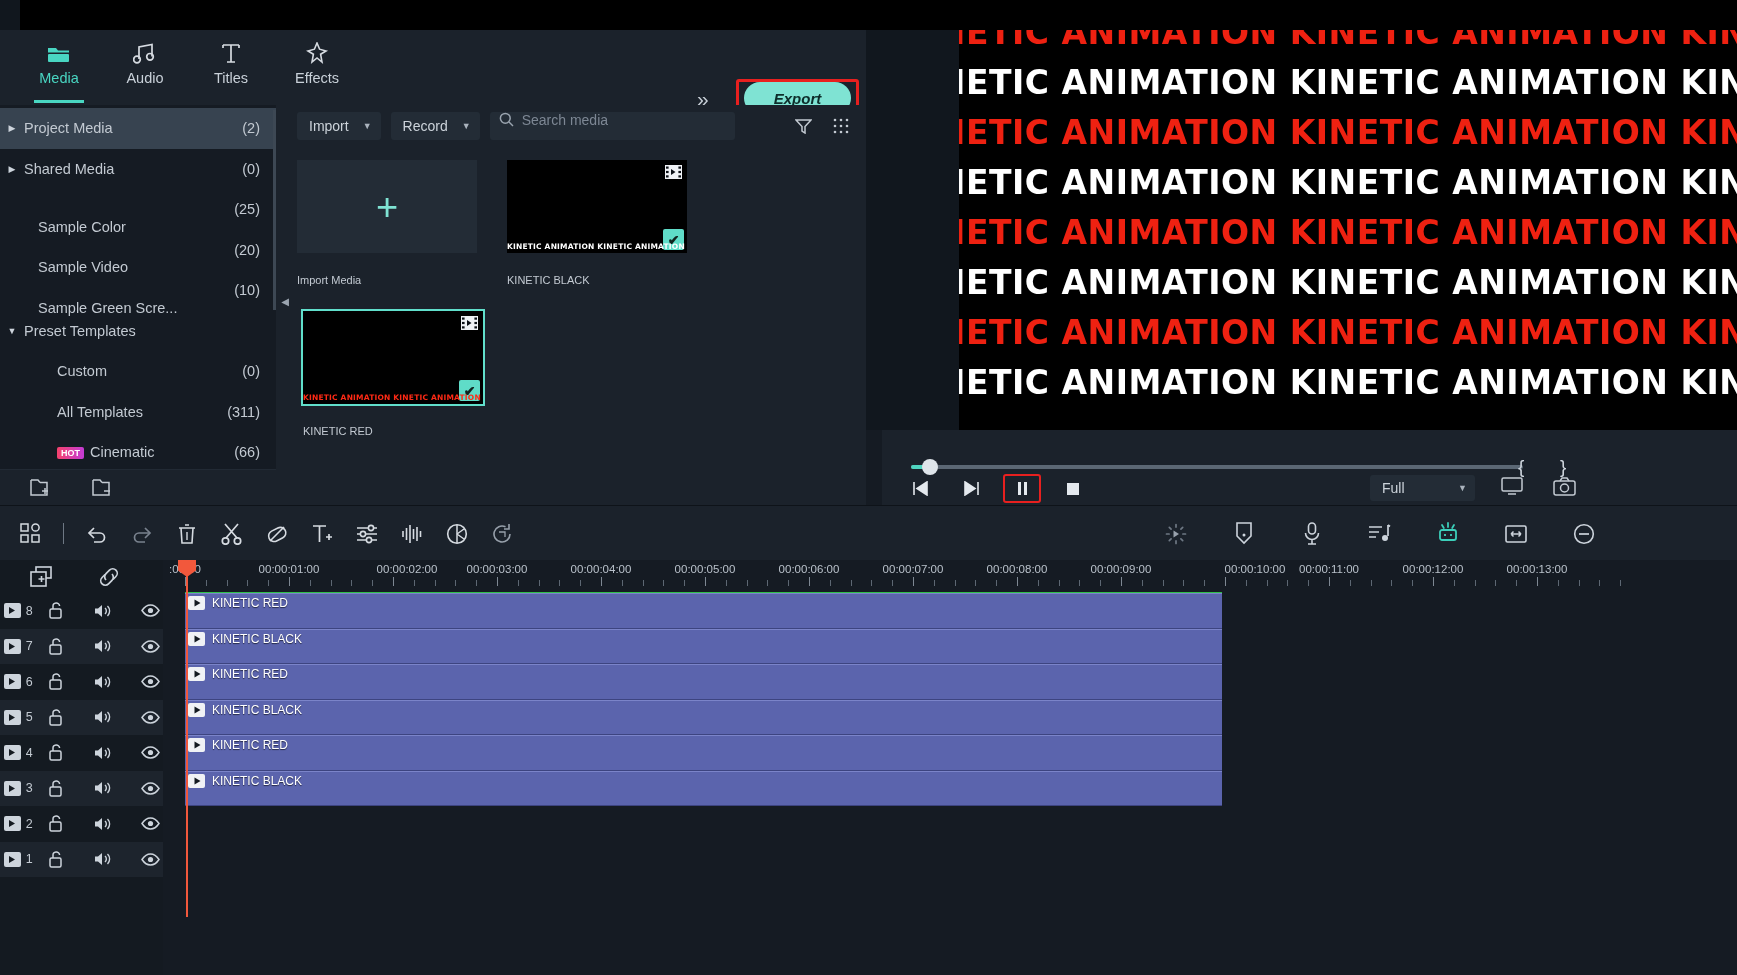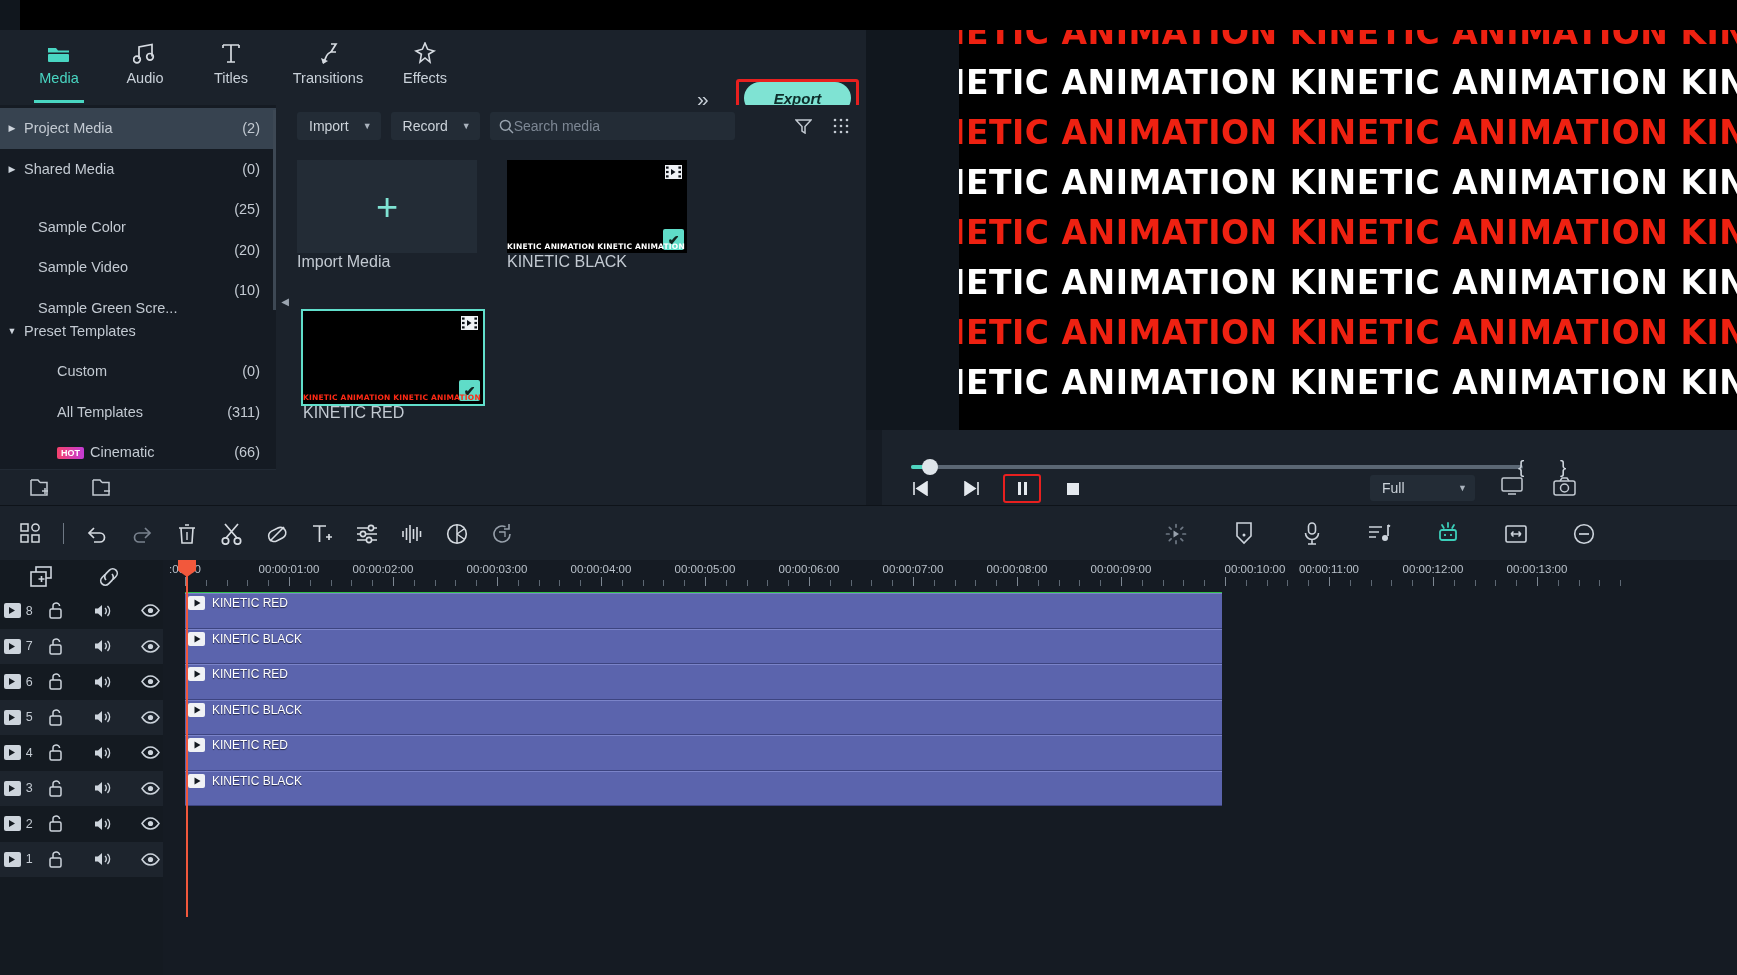--- a/index.html
+++ b/index.html
@@ -92,35 +92,35 @@
     background: #1b222b;
   }
   .mediabar { height: 42px; display:flex; align-items:center; padding-left: 21px; gap: 10px; }
   .dd {
     height: 28px; background: #232c36; border-radius: 3px; display:flex; align-items:center;
     padding: 0 9px 0 12px; font-size: 14px; color: #ccd3da; cursor: pointer; gap: 14px;
   }
   .dd .cv { font-size: 9px; color:#aab3bd; }
   .searchbox {
     width: 245px; height: 28px; background: #232c36; border-radius: 3px;
-    display:flex; align-items:center; padding-left: 9px; cursor: text;
+    display:flex; align-items:flex-start; padding-left: 9px; gap: 8px; cursor: text;
   }
   .searchbox .ph { font-size: 14px; color: #7d8794; }
   .mediabar .spacer { flex: 1; }
   .iconbtn { width:28px; height:28px; display:flex; align-items:center; justify-content:center; cursor:pointer; }
 
   .mediagrid { position:absolute; left:21px; top:55px; width:560px; }
   .mcell { position: absolute; }
   .mthumb {
     width: 180px; height: 93px; background: #000; position: relative; overflow: hidden;
   }
   .mthumb.dashed { background:#232c36; display:flex; align-items:center; justify-content:center; }
   .mthumb.sel { outline: 2px solid #61dfcb; outline-offset: 0; }
   .plusico { font-size: 38px; color: #7fe3d3; font-weight: 300; line-height: 1; }
-  .mlabel { font-size: 16px; color: #c3cad2; margin-top: 0; }
+  .mlabel { font-size: 11px; color: #c3cad2; margin-top: 21px; }
   .filmico {
     position:absolute; right:5px; top:5px; width:17px; height:14px;
   }
   .chk {
     position:absolute; right:3px; bottom:3px; width:21px; height:21px; background:#5fdcc8;
     border-radius:2px; display:flex; align-items:center; justify-content:center;
     color:#10241f; font-size:14px; font-weight:bold;
   }
   .tstrip {
     position:absolute; left:0; bottom:0; width:100%; height:13px;
@@ -257,30 +257,20 @@
       <div class="navitem">
         <span class="ico">
           <svg width="22" height="22" viewBox="0 0 22 22">
             <path d="M3 3h16M11 3v17" fill="none" stroke="#d6dbe1" stroke-width="1.7"></path>
             <path d="M3 3v3M19 3v3M7 20h8" fill="none" stroke="#d6dbe1" stroke-width="1.7"></path>
           </svg>
         </span>
         <span class="lbl">Titles</span>
       </div>
 
-      <div class="navitem wide">
-        <span class="ico">
-          <svg width="22" height="23" viewBox="0 0 22 23">
-            <path d="M14 2h5l-5 8h5" fill="none" stroke="#d6dbe1" stroke-width="1.7"></path>
-            <path d="M6 21c4-5 2-9 8-11" fill="none" stroke="#d6dbe1" stroke-width="1.7"></path>
-            <path d="M4 16l2 6 5-3z" fill="#d6dbe1"></path>
-          </svg>
-        </span>
-        <span class="lbl">Transitions</span>
-      </div>
 
       <div class="navitem">
         <span class="ico">
           <svg width="23" height="23" viewBox="0 0 23 23">
             <path d="M11 1l2.6 6.2L20 9l-5.4 3.2L16 20l-5-4-5 4 1.4-7.8L2 9l6.4-1.8z" fill="none" stroke="#d6dbe1" stroke-width="1.6"></path>
           </svg>
         </span>
         <span class="lbl">Effects</span>
       </div>
     </div>
@@ -685,21 +675,21 @@
         <div class="rtick" style="left: 63.6px;"></div>
         <div class="rtick" style="left: 84.4px;"></div>
         <div class="rtick" style="left: 105.2px;"></div>
         <div class="rtick maj" style="left: 126px;"></div>
         <div class="rlabel" style="left: 126px;">00:00:01:00</div>
         <div class="rtick" style="left: 146.8px;"></div>
         <div class="rtick" style="left: 167.6px;"></div>
         <div class="rtick" style="left: 188.4px;"></div>
         <div class="rtick" style="left: 209.2px;"></div>
         <div class="rtick maj" style="left: 230px;"></div>
-        <div class="rlabel" style="left: 220px;">00:00:02:00</div>
+        <div class="rlabel" style="left: 244px;">00:00:02:00</div>
         <div class="rtick" style="left: 250.8px;"></div>
         <div class="rtick" style="left: 271.6px;"></div>
         <div class="rtick" style="left: 292.4px;"></div>
         <div class="rtick" style="left: 313.2px;"></div>
         <div class="rtick maj" style="left: 334px;"></div>
         <div class="rlabel" style="left: 334px;">00:00:03:00</div>
         <div class="rtick" style="left: 354.8px;"></div>
         <div class="rtick" style="left: 375.6px;"></div>
         <div class="rtick" style="left: 396.4px;"></div>
         <div class="rtick" style="left: 417.2px;"></div>

